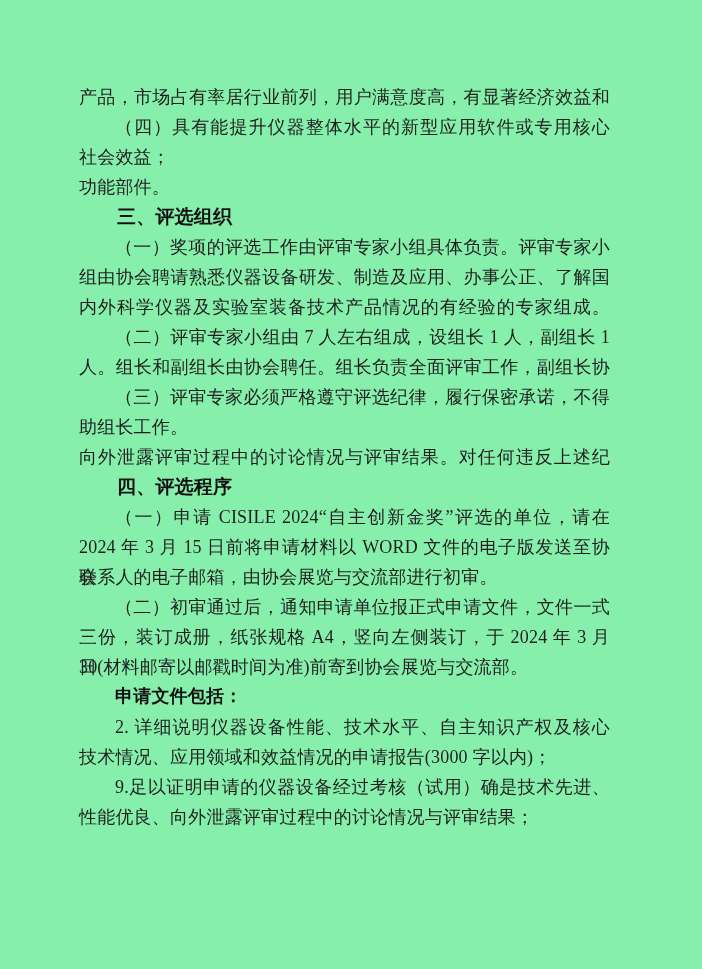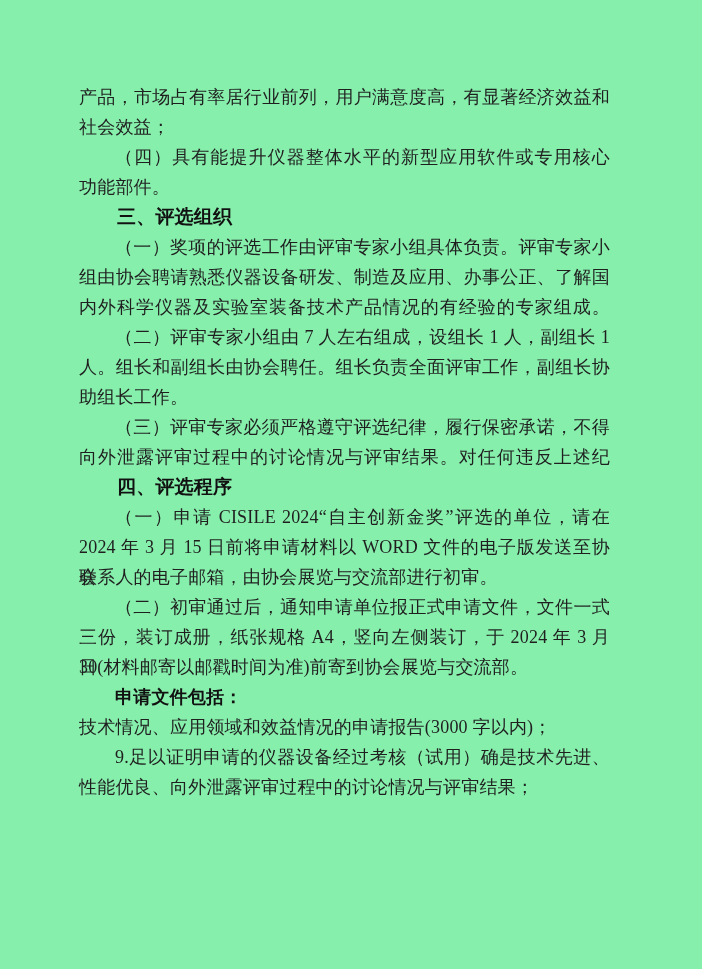--- a/index.html
+++ b/index.html
@@ -36,50 +36,51 @@
     text-align: justify;
     text-align-last: justify;
   }
   .line.heading {
     font-family: Liberation Serif, serif;
     font-weight: 700;
     font-size: 19px;
     color: #111111;
   }
   .line.bold {
-    font-family: Liberation Sans, sans-serif;
+    font-family: Liberation Mono, monospace;
     font-weight: 700;
     font-size: 18px;
     color: #111111;
   }
 </style>
 </head>
 <body>
 
 <div class="page">
   <div class="content">
 
   <div class="line body fill">产品，市场占有率居行业前列，用户满意度高，有显著经济效益和</div>
+      <div class="line body indent fill">（四）具有能提升仪器整体水平的新型应用软件或专用核心</div>
       <div class="line body">社会效益；</div>
-      <div class="line body indent fill">（四）具有能提升仪器整体水平的新型应用软件或专用核心</div>
       <div class="line body">功能部件。</div>
       <div class="line heading indent">三、评选组织</div>
       <div class="line body indent fill">（一）奖项的评选工作由评审专家小组具体负责。评审专家小</div>
       <div class="line body fill">组由协会聘请熟悉仪器设备研发、制造及应用、办事公正、了解国</div>
       <div class="line body fill">内外科学仪器及实验室装备技术产品情况的有经验的专家组成。</div>
       <div class="line body indent fill">（二）评审专家小组由 7 人左右组成，设组长 1 人，副组长 1</div>
       <div class="line body fill">人。组长和副组长由协会聘任。组长负责全面评审工作，副组长协</div>
+      <div class="line body indent fill">（三）评审专家必须严格遵守评选纪律，履行保密承诺，不得</div>
       <div class="line body">助组长工作。</div>
-      <div class="line body indent fill">（三）评审专家必须严格遵守评选纪律，履行保密承诺，不得</div>
       <div class="line body fill">向外泄露评审过程中的讨论情况与评审结果。对任何违反上述纪</div>
       <div class="line heading indent">四、评选程序</div>
       <div class="line body indent fill">（一）申请 CISILE 2024“自主创新金奖”评选的单位，请在</div>
       <div class="line body fill">2024 年 3 月 15 日前将申请材料以 WORD 文件的电子版发送至协会</div>
       <div class="line body">联系人的电子邮箱，由协会展览与交流部进行初审。</div>
       <div class="line body indent fill">（二）初审通过后，通知申请单位报正式申请文件，文件一式</div>
       <div class="line body fill">三份，装订成册，纸张规格 A4，竖向左侧装订，于 2024 年 3 月 30</div>
       <div class="line body">日(材料邮寄以邮戳时间为准)前寄到协会展览与交流部。</div>
       <div class="line bold indent">申请文件包括：</div>
+      <div class="line body indent fill">2. 详细说明仪器设备性能、技术水平、自主知识产权及核心</div>
       <div class="line body">技术情况、应用领域和效益情况的申请报告(3000 字以内)；</div>
       <div class="line body indent fill">9.足以证明申请的仪器设备经过考核（试用）确是技术先进、</div>
       <div class="line body">性能优良、向外泄露评审过程中的讨论情况与评审结果；</div>
     </div>
 </div>
 
 </body></html>

